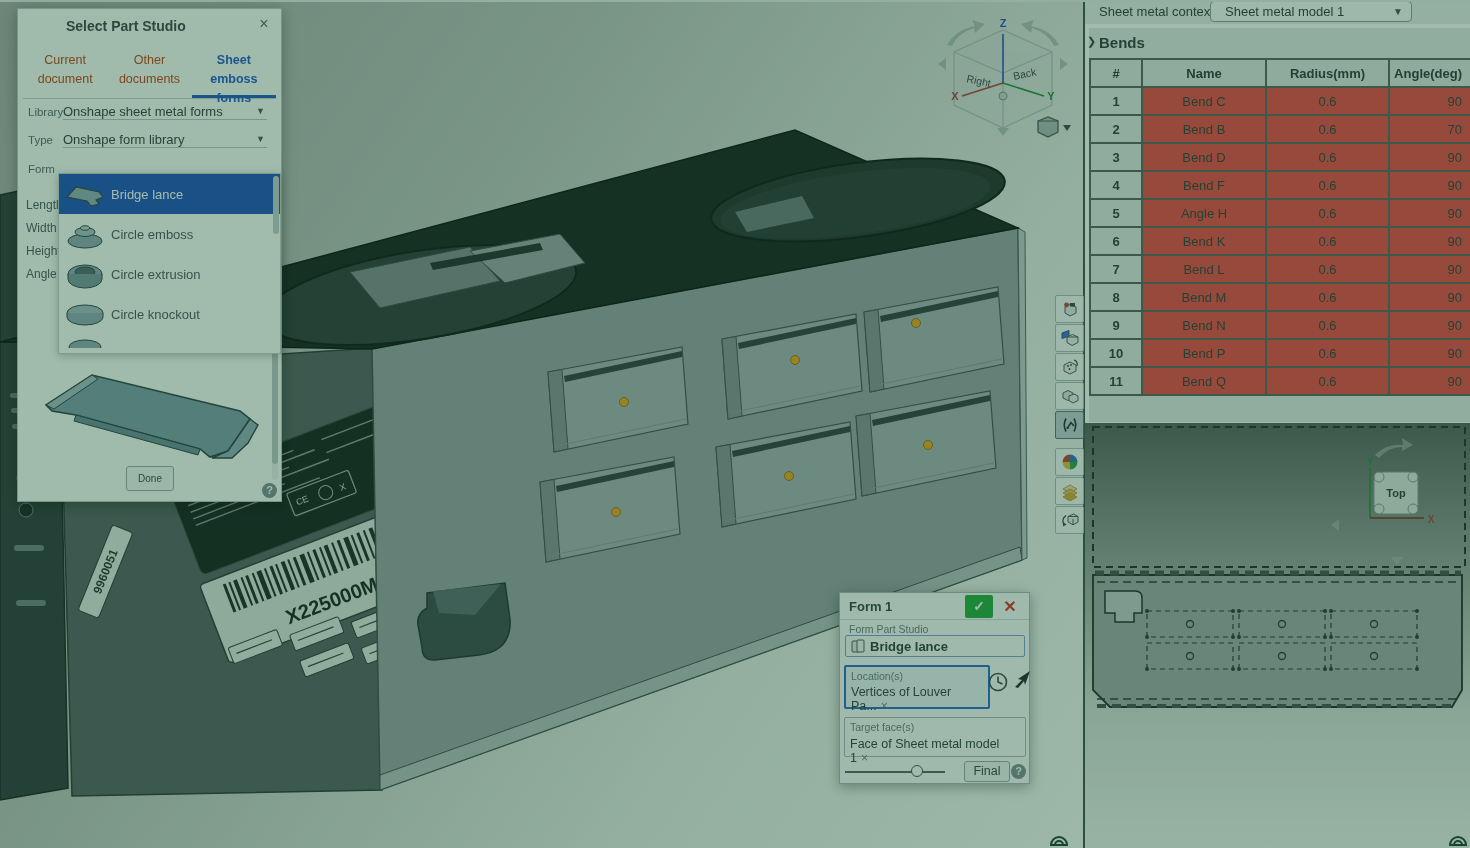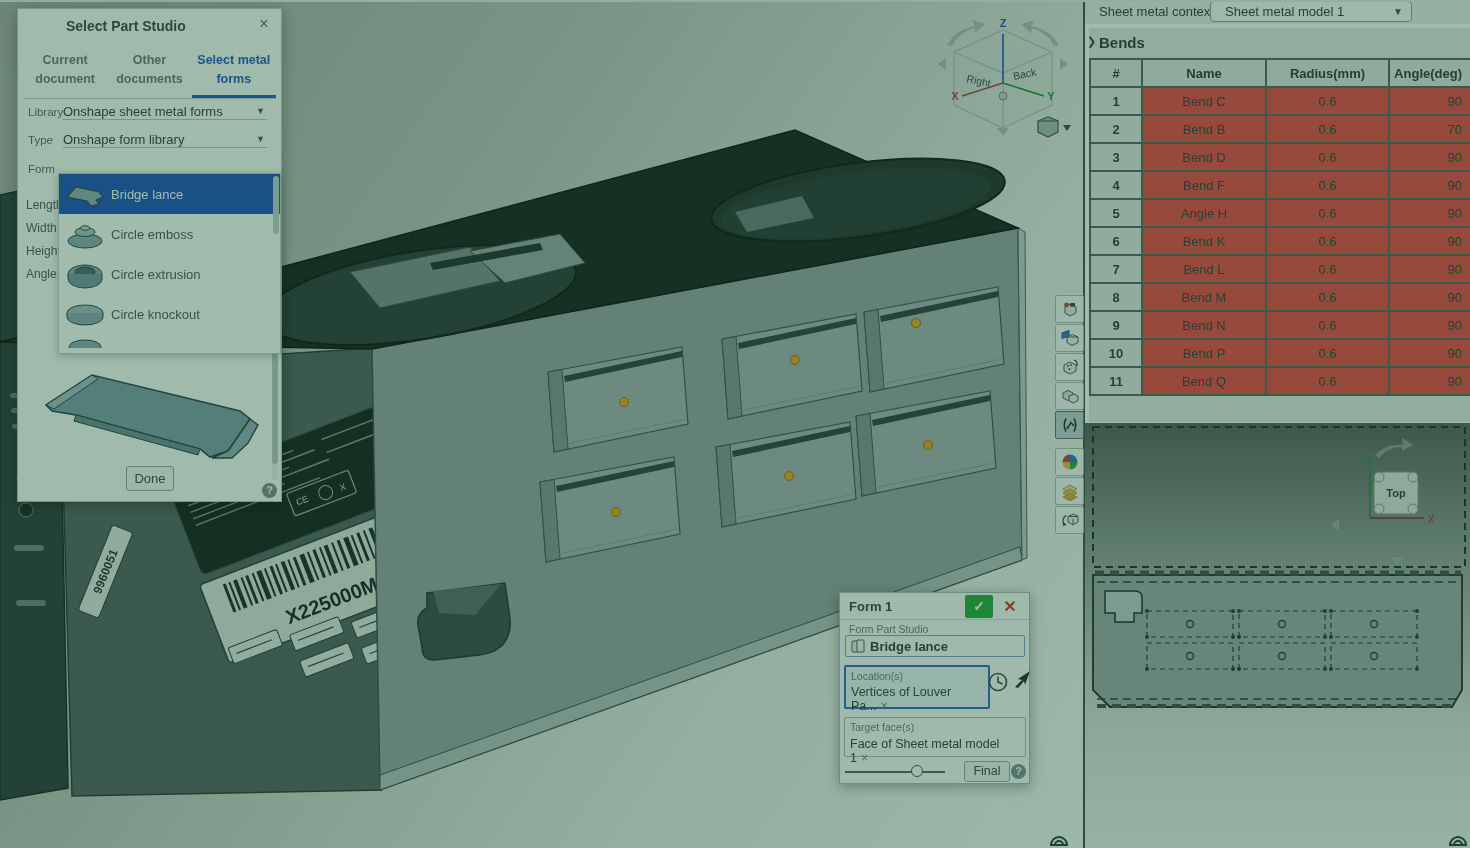--- a/index.html
+++ b/index.html
@@ -26,21 +26,21 @@
 
   
   #sps { position:absolute; left:17px; top:8px; width:265px; height:494px; background:#fdfdfd;
          border:1px solid #b8c1c5; box-shadow:0 3px 14px rgba(0,0,0,0.35); z-index:100; }
   #sps .hdr { position:absolute; left:0; top:0; right:0; height:32px;margin-left:32px; }
   #sps .hdr .t { position:absolute; left:16px; top:9px; font-size:14px; font-weight:bold; color:#39434a; }
   #sps .hdr .x { position:absolute; right:8px; top:6px; width:18px; height:18px; font-size:16px;
                  color:#5a646b; text-align:center; line-height:18px; cursor:pointer; }
   #sps .tabs { position:absolute; left:5px; right:5px; top:34px; height:56px; display:flex;
                border-bottom:1px solid #c9ced1; }
-  #sps .tab { flex:1; text-align:center; font-size:12.5px; color:#737373; padding-top:8px; line-height:19px;font-weight:bold; }
+  #sps .tab { flex:1; text-align:center; font-size:12.5px; color:#c2410c; padding-top:8px; line-height:19px; }
   #sps .tab.active { color:#2055c8; font-weight:bold; border-bottom:3px solid #2055c8; }
   .frow { position:absolute; left:0; width:100%; }
   .flabel { position:absolute; left:10px; font-size:11.5px; color:#5a646b; }
   .fvalue { position:absolute; left:45px; right:14px; font-size:13px; color:#30383d;
             border-bottom:1px solid #b9c1c5; padding-bottom:0; }
   .fvalue .caret { position:absolute; right:2px; top:2px; font-size:9px; color:#49525a; }
   #form-search { position:absolute; left:40px; right:12px; top:150px; height:20px; border:none;
                  border-bottom:2px solid #2055c8; background:transparent; }
   .plabel { position:absolute; left:8px; font-size:12px; color:#4a555e; }
 
@@ -50,21 +50,21 @@
   .opt .thumb { width:52px; display:flex; justify-content:center; }
   .opt .lbl { font-size:13px; color:#4a555e; }
   .opt.selected { background:#1d4dbd; }
   .opt.selected .lbl { color:#fff; }
   #sps-list .sb { position:absolute; right:1px; top:2px; width:6px; height:58px; background:#c3cbd0; border-radius:3px; }
   #sps-scroll { position:absolute; right:3px; top:175px; width:6px; height:296px; background:#eef1f2; border-radius:3px; z-index:4; }
   #sps-scroll .th { position:absolute; left:0; top:84px; width:6px; height:196px; background:#bcc5c9; border-radius:3px; }
 
   #sps-preview { position:absolute; left:14px; top:350px; width:240px; height:104px; }
   #done-btn { position:absolute; left:108px; top:457px; width:48px; height:25px; background:#f6f8f8;
-              border:1px solid #99a3a7; border-radius:3px; font-size:13px; color:#374047;
+              border:1px solid #99a3a7; border-radius:3px; font-size:10px; color:#374047;
               text-align:center; line-height:23px; }
   .qmark { width:15px; height:15px; border-radius:50%; background:#7e8a91; color:#fdfdfd; font-size:11px;
            font-weight:bold; text-align:center; line-height:15px; }
   #sps .qmark { position:absolute; right:4px; bottom:3px; }
 
   
   #fdlg { position:absolute; left:839px; top:592px; width:191px; height:192px; background:#fcfdfd;
           border:1px solid #aab3b8; box-shadow:0 3px 12px rgba(0,0,0,0.35); z-index:100; }
   #fdlg .hdr { position:absolute; left:0; top:0; right:0; height:27px; border-bottom:1px solid #d4d9db; }
   #fdlg .hdr .t { position:absolute; left:9px; top:6px; font-size:13px; font-weight:bold; color:#343d44; }
@@ -542,21 +542,21 @@
   </div>
 
   <div id="sps">
     <div class="hdr">
       <span class="t">Select Part Studio</span>
       <span class="x">×</span>
     </div>
     <div class="tabs">
       <div class="tab">Current document</div>
       <div class="tab">Other documents</div>
-      <div class="tab active">Select metal forms</div>
+      <div class="tab active">Sheet emboss forms</div>
     </div>
 
     <div class="frow" style="top:95px;">
       <span class="flabel" style="top:2px;">Library</span>
       <div class="fvalue">
         <span>Onshape sheet metal forms</span>
         <span class="caret">▼</span>
       </div>
     </div>
     <div class="frow" style="top:123px;">

